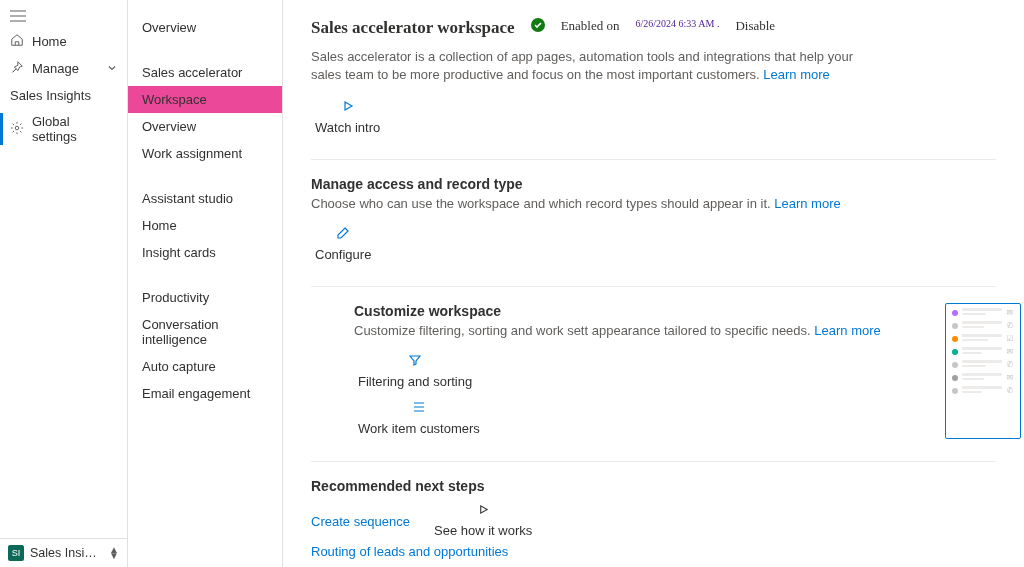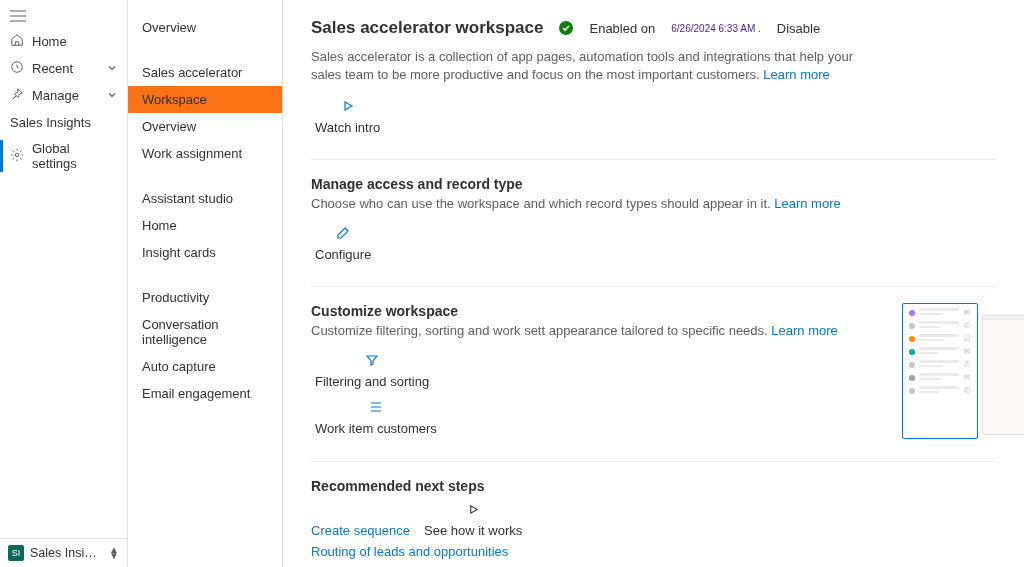--- a/index.html
+++ b/index.html
@@ -95,35 +95,36 @@
     color: #323130;
   }
   .subnav .nav-link {
     padding: 6px 14px;
     font-size: 13px;
     color: #323130;
     cursor: pointer;
     display: block;
   }
   .subnav .nav-link.active {
-    background: #f97316;
+    background: #ec4899;
   }
   .subnav .group-gap { height: 14px; }
 
   
   .main {
     flex: 1;
     overflow-y: auto;
     padding: 18px 28px 40px;
   }
   .title-row {
     display: flex;
-    align-items: center;
+    align-items: flex-start;
     gap: 16px;
     flex-wrap: wrap;
+    font-family: Liberation Serif, serif;
   }
   .page-title {
     font-size: 17px;
     font-weight: 600;
   }
   .check-badge {
     width: 14px; height: 14px;
     background: #107c10;
     border-radius: 50%;
     display: inline-flex;
@@ -173,21 +174,21 @@
   .section-desc {
     font-size: 13px;
     color: #605e5c;
   }
   .section-body { margin-top: 10px; }
   .customize-layout {
     display: flex;
     align-items: flex-start;
     gap: 24px;
   }
-  .customize-left { flex: 0 0 auto; min-width: 220px; }
+  .customize-left { flex: 0 0 auto; min-width: 220px; margin-left: 43px; }
   .illus {
     flex: 1;
     display: flex;
     justify-content: flex-start;
     padding-left: 40px;
   }
   
   .ill-wrap {
     position: relative;
     width: 300px;
@@ -214,21 +215,21 @@
   }
   .ill-row { display:flex; align-items:center; gap:4px; margin-bottom:4px; }
   .dot { width:6px; height:6px; border-radius:50%; flex-shrink:0; }
   .dot.purple{background:#b66dff;} .dot.gray{background:#c8c6c4;} .dot.orange{background:#ff8c00;}
   .dot.teal{background:#00b294;} .dot.gray2{background:#c8c6c4;} .dot.gray3{background:#a19f9d;}
   .ill-lines { flex:1; }
   .ill-line { height:2.5px; background:#edebe9; border-radius:1px; margin-bottom:2px; }
   .ill-ico { width:8px; height:8px; color:#c8c6c4; display:flex; align-items:center; justify-content:center; font-size:8px; }
 
   .next-links { display:flex; flex-direction:column; gap:6px; }
-  .next-row { display:flex; align-items:flex-end; gap:14px; }
+  .next-row { display:flex; align-items:center; gap:24px; }
 
 </style>
 </head>
 <body>
 
 <div class="app-body">
 
   <nav class="rail">
     <div class="rail-top">
       <div class="hamburger">
@@ -237,34 +238,20 @@
           </svg>
       </div>
       <div class="rail-item">
         <span class="icon">
           <svg width="14" height="14" viewBox="0 0 16 16" fill="none" stroke="#605e5c" stroke-width="1.1">
               <path d="M2 7l6-5 6 5v7H2z"></path>
               <path d="M6 14v-4h4v4"></path>
             </svg>
         </span>
         <span>Home</span>
-      </div>
-      <div class="rail-item">
-        <span class="icon">
-          <svg width="14" height="14" viewBox="0 0 16 16" fill="none" stroke="#605e5c" stroke-width="1.1">
-              <circle cx="8" cy="8" r="6"></circle>
-              <path d="M8 5v3l2 1"></path>
-            </svg>
-        </span>
-        <span>Recent</span>
-        <span class="chev">
-          <svg width="10" height="10" viewBox="0 0 10 10" fill="none" stroke="#605e5c" stroke-width="1.2">
-              <path d="M2 3.5l3 3 3-3"></path>
-            </svg>
-        </span>
       </div>
       <div class="rail-item">
         <span class="icon">
           <svg width="14" height="14" viewBox="0 0 16 16" fill="none" stroke="#605e5c" stroke-width="1.1">
               <path d="M9 2l5 5-3 1-2 4-2-2-4 4 4-4-2-2 4-2z"></path>
             </svg>
         </span>
         <span>Manage</span>
         <span class="chev">
           <svg width="10" height="10" viewBox="0 0 10 10" fill="none" stroke="#605e5c" stroke-width="1.2">

